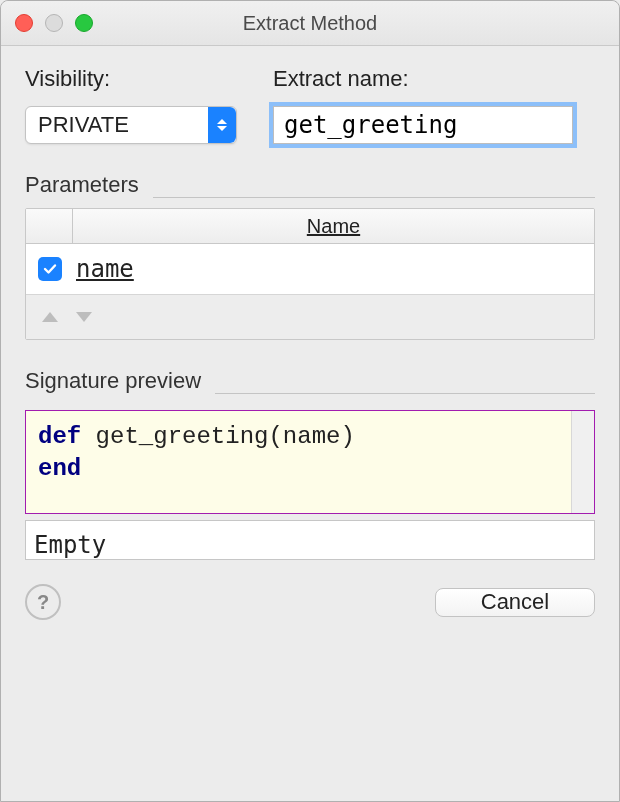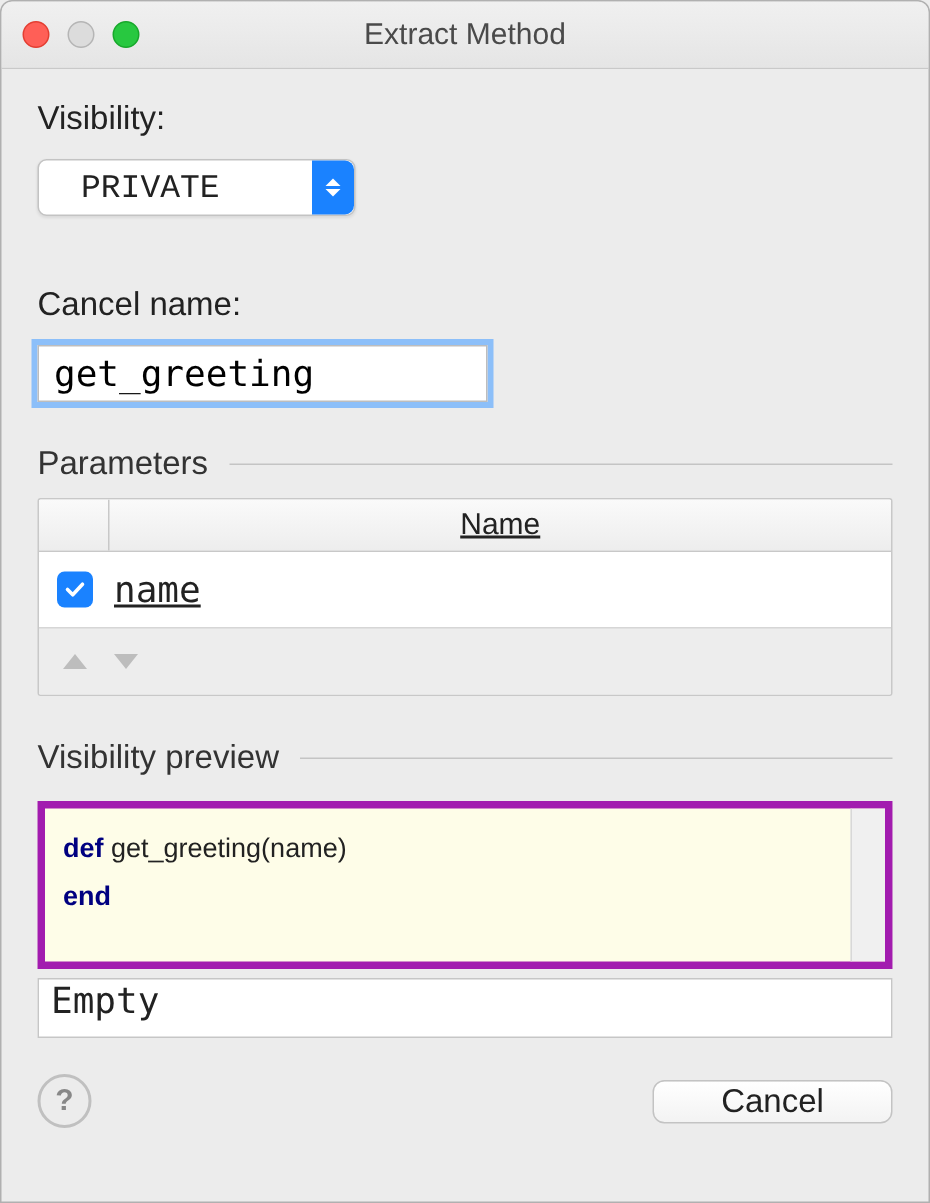--- a/index.html
+++ b/index.html
@@ -56,44 +56,42 @@
   }
   .content {
     padding: 20px 24px 20px 24px;
     flex: 1;
     display: flex;
     flex-direction: column;
     box-sizing: border-box;
   }
   .row-top {
     display: flex;
-    gap: 46px;
-    flex-direction: column;
+    gap: 36px;
   }
   .col { display:flex; flex-direction:column; }
   .label {
     font-size: 22px;
     margin-bottom: 14px;
   }
   .select-wrap {
     position: relative;
     width: 210px;
     height: 36px;
     background:#fff;
     border:1px solid #c3c3c3;
     border-radius:6px;
     box-shadow: 0 1px 2px rgba(0,0,0,0.08);
     display:flex;
     align-items:center;
   }
   .select-val {
-    padding-left:28px;
+    padding-left:12px;
     font-size:22px;
     flex:1;
-    font-family:Liberation Mono, monospace;
   }
   .select-btn {
     width:28px; height:100%;
     background:#1a82ff;
     border-radius:0 6px 6px 0;
     display:flex;
     flex-direction:column;
     align-items:center;
     justify-content:center;
     gap:2px;
@@ -112,21 +110,21 @@
     box-shadow: 0 0 0 4px rgba(100,172,255,0.7);
     font-size:24px;
     font-family:"Menlo","Consolas",monospace;
     padding: 14px 10px;
     box-sizing:border-box;
     background:#fff;
     outline:none;
   }
   .section-header {
     display:flex;
-    align-items:center;
+    align-items:flex-end;
     margin-top:28px;
     margin-bottom:10px;
   }
   .section-header span {
     font-size:22px;
     color:#333;
     margin-right:14px;
     white-space:nowrap;
   }
   .section-header .line {
@@ -189,45 +187,45 @@
   }
   .tri {
     width:0;height:0;
     border-left:8px solid transparent;
     border-right:8px solid transparent;
   }
   .tri.up   { border-bottom:10px solid #bdbdbd; }
   .tri.down { border-top:10px solid #bdbdbd; }
   .sig-box {
     margin-top:6px;
-    border:5px solid #a21caf;
+    border:1px solid #a21caf;
     background:#fefde8;
     padding:10px 12px 28px 12px;
-    font-family:Liberation Sans, sans-serif;
-    font-size:18px;
+    font-family:Liberation Mono, monospace;
+    font-size:24px;
     line-height:32px;
     white-space:pre;
     position:relative;
     overflow:hidden;
   }
   .sig-box .code-def { font-weight:bold; color:#000080; }
   .sig-box .scrollgutter {
     position:absolute;
     right:0; top:0; bottom:0;
     width:22px;
     background:#f0f0f0;
     border-left:1px solid #d8d8d8;
   }
   .out-box {
     margin-top:6px;
     border:1px solid #c6c6c6;
     background:#fff;
     height:38px;
     display:flex;
-    align-items:flex-start;
+    align-items:flex-end;
     padding:0 8px;
     font-family:"Menlo","Consolas",monospace;
     font-size:24px;
   }
   .buttons {
     margin-top:24px;
     display:flex;
     align-items:center;
   }
   .help {
@@ -283,21 +281,21 @@
         <div class="label">Visibility:</div>
         <div class="select-wrap">
           <div class="select-val">PRIVATE</div>
           <div class="select-btn">
             <div class="chev-up"></div>
             <div class="chev-down"></div>
           </div>
         </div>
       </div>
       <div class="col">
-        <div class="label">Cancel name:</div>
+        <div class="label">Extract name:</div>
         <input class="text-input" type="text" value="get_greeting" style="">
       </div>
     </div>
 
     <div class="section-header">
       <span>Parameters</span>
       <div class="line"></div>
     </div>
 
     <div class="param-table">
@@ -313,21 +311,21 @@
         </div>
         <div class="param-name">name</div>
       </div>
       <div class="param-foot">
         <div class="tri up"></div>
         <div class="tri down"></div>
       </div>
     </div>
 
     <div class="section-header">
-      <span>Visibility preview</span>
+      <span>Signature preview</span>
       <div class="line"></div>
     </div>
 
     <div class="sig-box"><span class="code-def">def</span><span> get_greeting(name)</span>
 <span class="code-def">end</span><div class="scrollgutter"></div></div>
 
 
     <div class="out-box">
       <span>Empty</span>
     </div>

